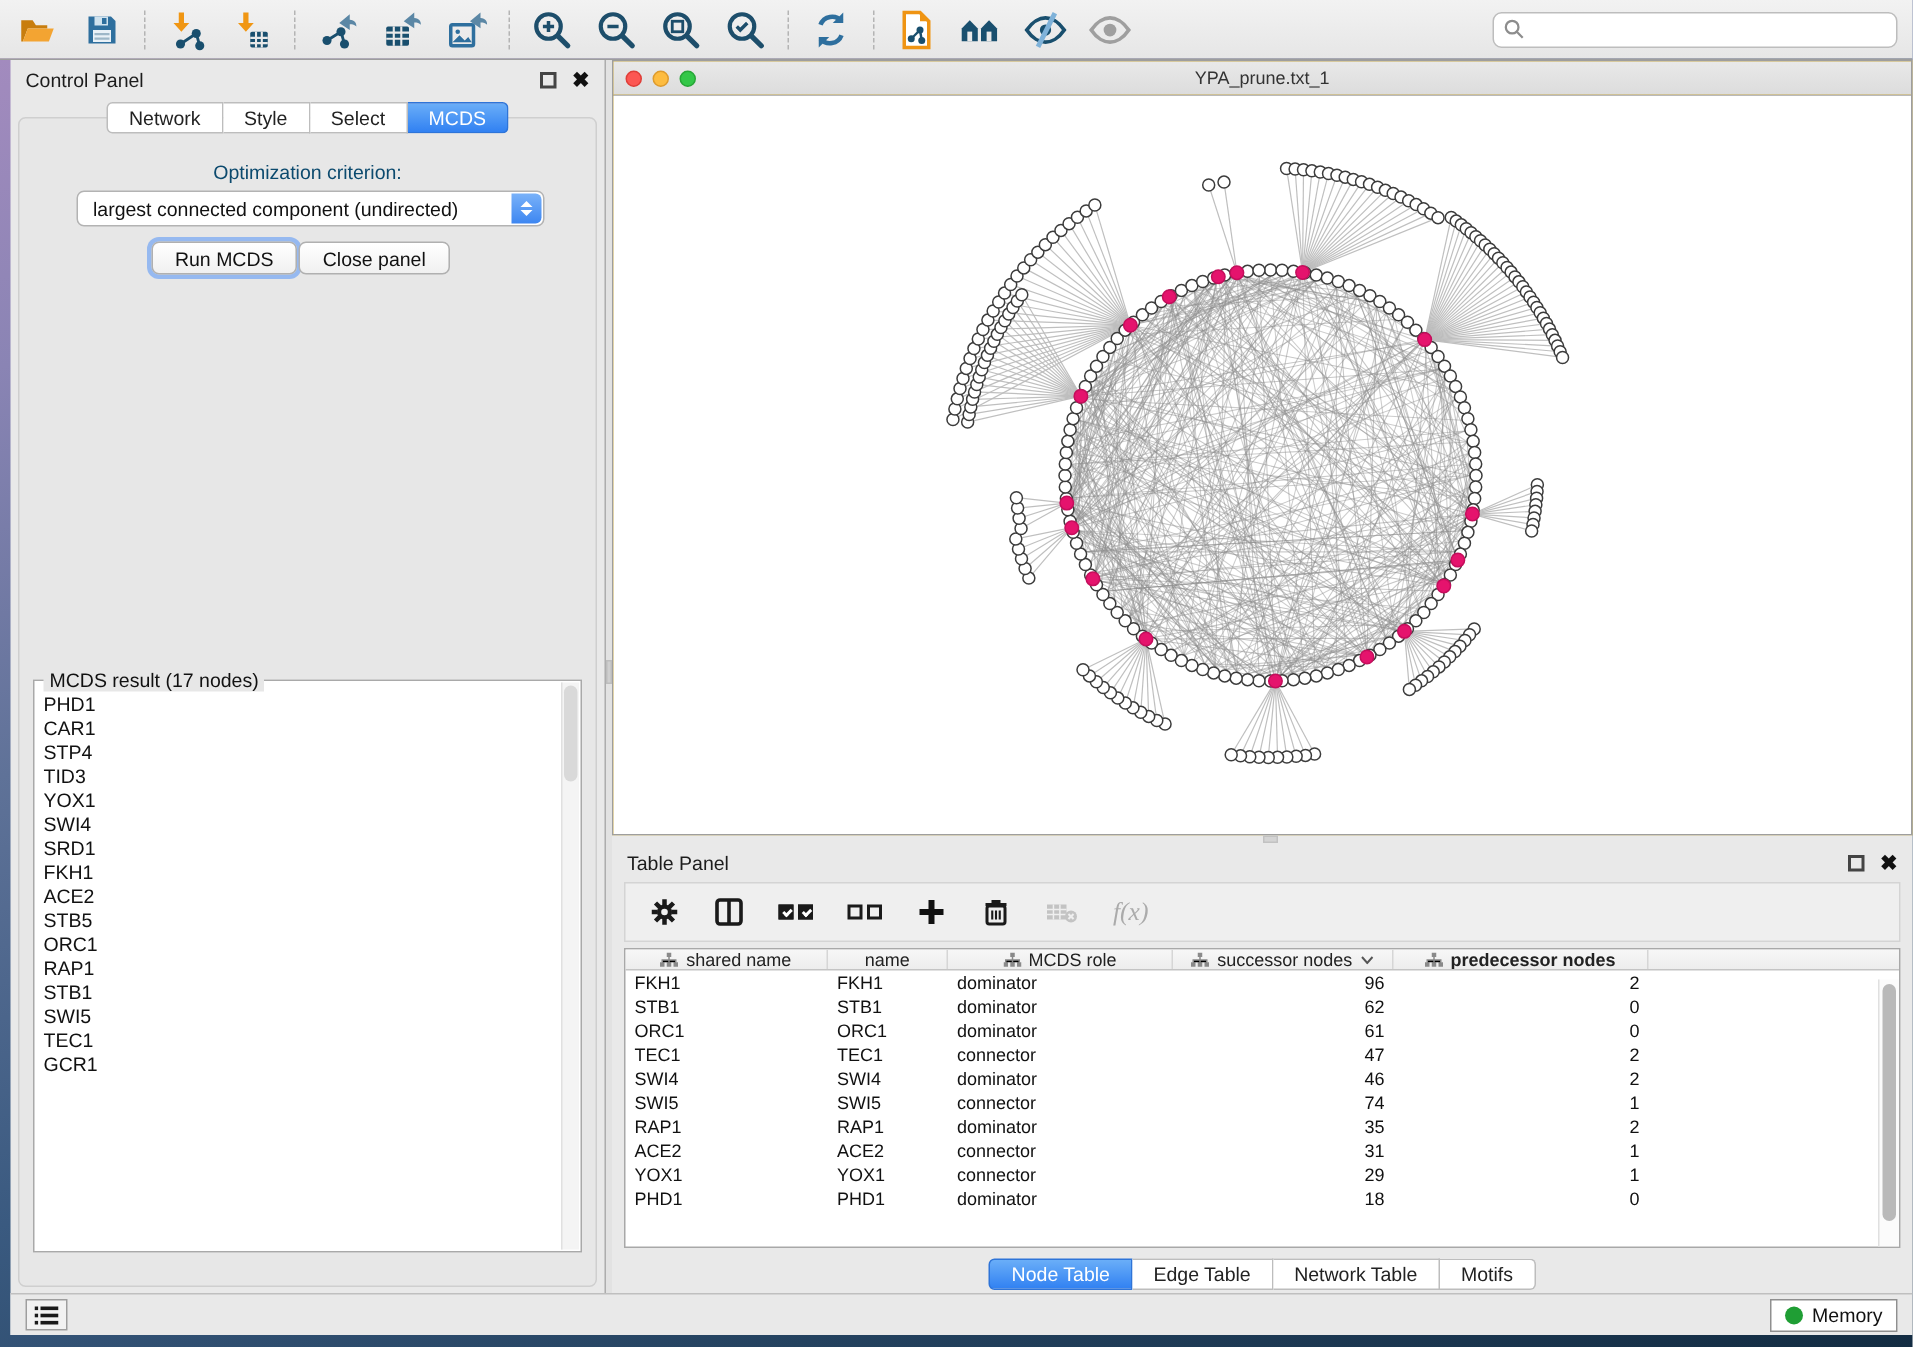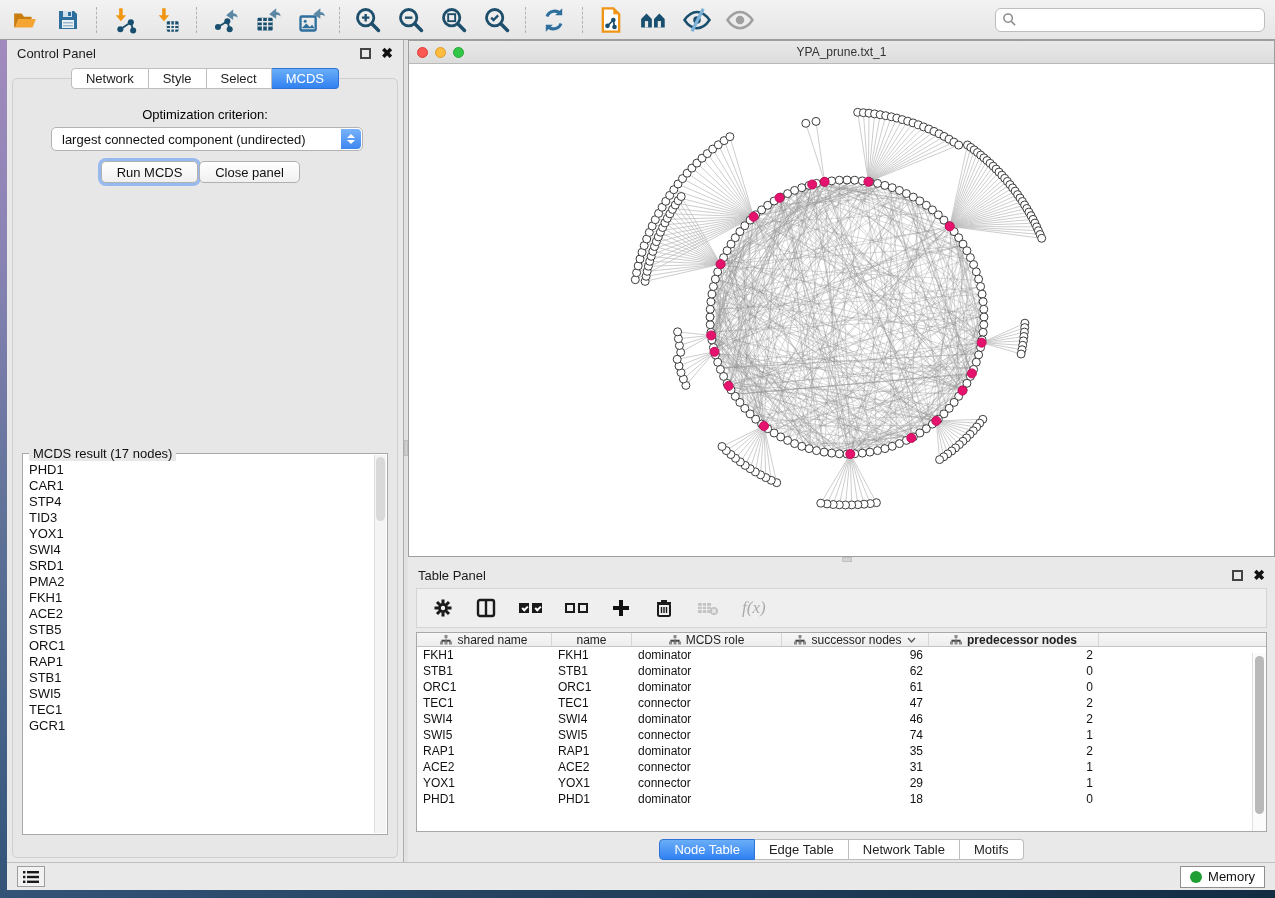--- a/index.html
+++ b/index.html
@@ -22,21 +22,21 @@
   .panel-titlebar { height:26px; display:flex; align-items:center; padding:0 10px; font-size:13px; color:#1c1c1c; }
   .panel-winbtns { margin-left:auto; display:flex; gap:10px; align-items:center; }
   .float-glyph { width:11px; height:11px; border:2px solid #444; display:inline-block; }
   .close-glyph { font-size:14px; font-weight:bold; color:#111; line-height:11px; }
   #cp-tabs { position:absolute; left:0; right:0; top:28px; display:flex; justify-content:center; z-index:3; }
   .seg-tab { height:21px; padding:0 14px; background:#fff; border:1px solid #bdbdbd; border-left:none; font-size:13px; color:#222; display:flex; align-items:center; }
   .seg-tab:first-child { border-left:1px solid #bdbdbd; border-radius:4px 0 0 4px; }
   .seg-tab:last-child { border-radius:0 4px 4px 0; }
   .seg-tab.sel { background:linear-gradient(#6aaef8,#3181f2); color:#fff; border-color:#2e74d8; }
   #cp-content { position:absolute; left:5px; right:5px; top:38px; bottom:4px; background:#e7e7e7; border:1px solid #cfcfcf; border-radius:5px; }
-  #opt-label { position:absolute; left:0; right:0; top:28px; text-align:center; font-size:13px; color:#000000; }
+  #opt-label { position:absolute; left:0; right:0; top:28px; text-align:center; font-size:13px; color:#0c4a6e; }
   #opt-select { position:absolute; left:38px; top:48px; width:312px; height:24px; background:#fff; border:1px solid #b3b3b3; border-radius:5px; font-size:13px; display:flex; align-items:center; padding-left:10px; color:#111; }
   #opt-stepper { position:absolute; right:1px; top:1px; bottom:1px; width:20px; border-radius:0 4px 4px 0; background:linear-gradient(#79b2f9,#3d86f1); display:flex; flex-direction:column; align-items:center; justify-content:center; gap:2px; }
   .chev { width:0; height:0; border-left:4px solid transparent; border-right:4px solid transparent; }
   .chev.up { border-bottom:4px solid #fff; } .chev.dn { border-top:4px solid #fff; }
   .mac-btn { position:absolute; height:22px; background:linear-gradient(#ffffff,#f0f0f0); border:1px solid #b0b0b0; border-radius:5px; font-size:13px; color:#111; display:flex; align-items:center; justify-content:center; }
   #run-btn { left:88px; top:82px; width:97px; box-shadow:0 0 0 3px rgba(106,160,245,.65); }
   #close-btn { left:186px; top:82px; width:101px; }
   #mcds-group { position:absolute; left:9px; right:9px; top:374px; bottom:22px; border:1px solid #a9a9a9; background:#fff; }
   #mcds-legend { position:absolute; left:6px; top:-8px; background:#e7e7e7; padding:0 4px; font-size:13px; color:#111; }
   #mcds-list { position:absolute; inset:8px 14px 4px 6px; font-size:13px; line-height:16px; color:#111; overflow:hidden; }
@@ -258,21 +258,20 @@
       <div id="mcds-group">
         <div id="mcds-legend">MCDS result (17 nodes)</div>
         <div id="mcds-list">
             <div>PHD1</div>
             <div>CAR1</div>
             <div>STP4</div>
             <div>TID3</div>
             <div>YOX1</div>
             <div>SWI4</div>
             <div>SRD1</div>
-            <div>PMA2</div>
             <div>FKH1</div>
             <div>ACE2</div>
             <div>STB5</div>
             <div>ORC1</div>
             <div>RAP1</div>
             <div>STB1</div>
             <div>SWI5</div>
             <div>TEC1</div>
             <div>GCR1</div>
           </div>

